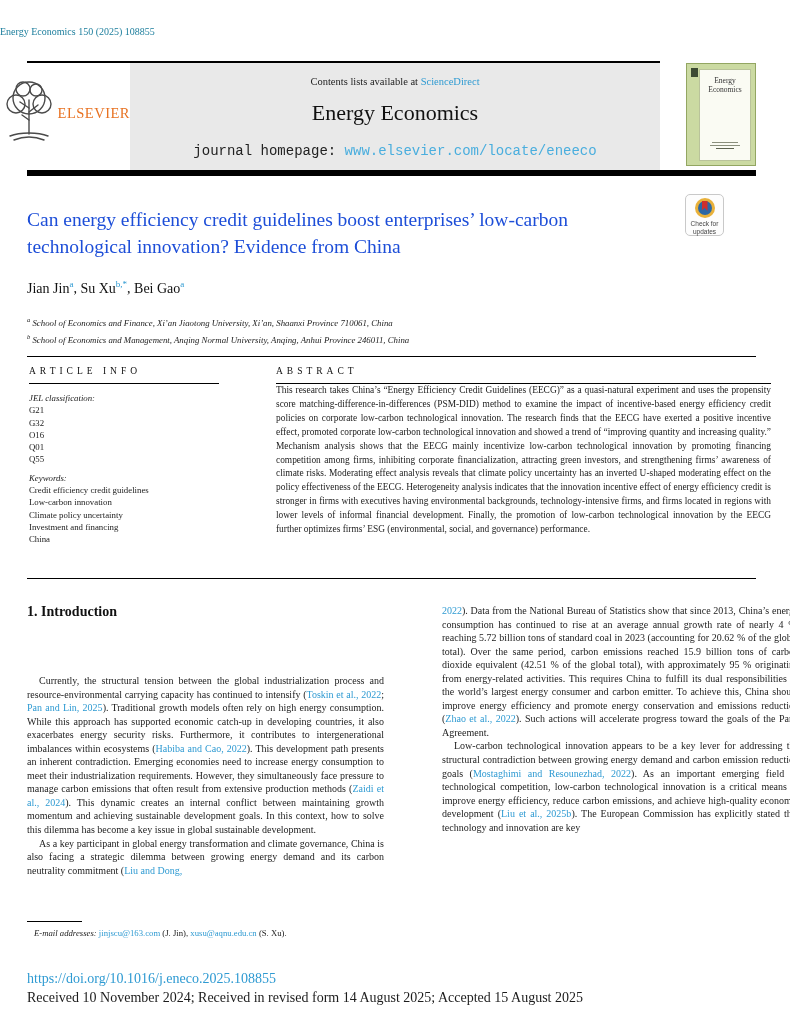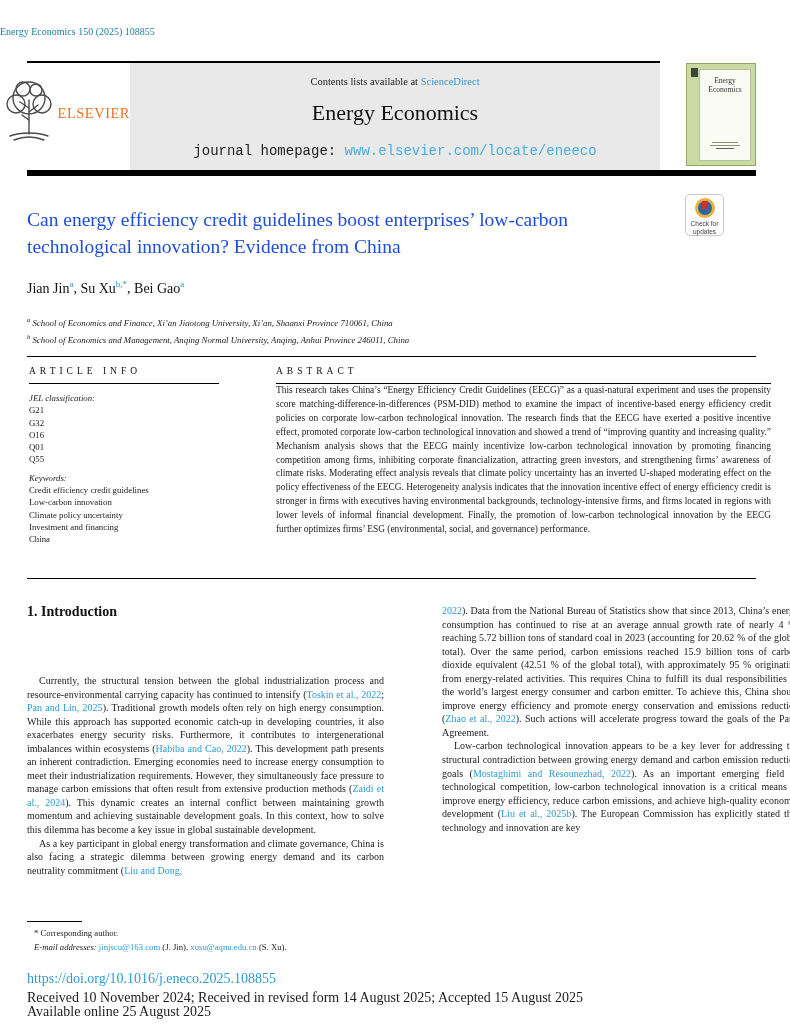--- a/index.html
+++ b/index.html
@@ -196,23 +196,21 @@
   <p class="para indent"><span>As a key participant in global energy transformation and climate governance, China is also facing a strategic dilemma between growing energy demand and its carbon neutrality commitment (</span><span class="lnk">Liu and Dong,</span></p>
 </div>
 
 <div class="abs body-col col-right">
   <p class="para"><span class="lnk">2022</span><span>). Data from the National Bureau of Statistics show that since 2013, China’s energy consumption has continued to rise at an average annual growth rate of nearly 4 %, reaching 5.72 billion tons of standard coal in 2023 (accounting for 20.62 % of the global total). Over the same period, carbon emissions reached 15.9 billion tons of carbon dioxide equivalent (42.51 % of the global total), with approximately 95 % originating from energy-related activities. This requires China to fulfill its dual responsibilities as the world’s largest energy consumer and carbon emitter. To achieve this, China should improve energy efficiency and promote energy conservation and emissions reduction (</span><span class="lnk">Zhao et al., 2022</span><span>). Such actions will accelerate progress toward the goals of the Paris Agreement.</span></p>
   <p class="para indent"><span>Low-carbon technological innovation appears to be a key lever for addressing the structural contradiction between growing energy demand and carbon emission reduction goals (</span><span class="lnk">Mostaghimi and Resounezhad, 2022</span><span>). As an important emerging field of technological competition, low-carbon technological innovation is a critical means to improve energy efficiency, reduce carbon emissions, and achieve high-quality economic development (</span><span class="lnk">Liu et al., 2025b</span><span>). The European Commission has explicitly stated that technology and innovation are key</span></p>
 </div>
 
 <div class="abs footnote">
   <div class="fn-rule"></div>
-  <div class="fn-line">* Corresponding author.</div>
   <div class="fn-line">
     <span class="email-label">E-mail addresses:</span><span><span> </span><span class="lnk">jinjscu@163.com</span><span> (J. Jin), </span><span class="lnk">xusu@aqnu.edu.cn</span><span> (S. Xu).</span></span>
   </div>
 </div>
 
 <div class="abs footer">
   <span class="lnk doi">https://doi.org/10.1016/j.eneco.2025.108855</span>
   <div>Received 10 November 2024; Received in revised form 14 August 2025; Accepted 15 August 2025</div>
-  <div>Available online 25 August 2025</div>
 </div>
 
 </body></html>

